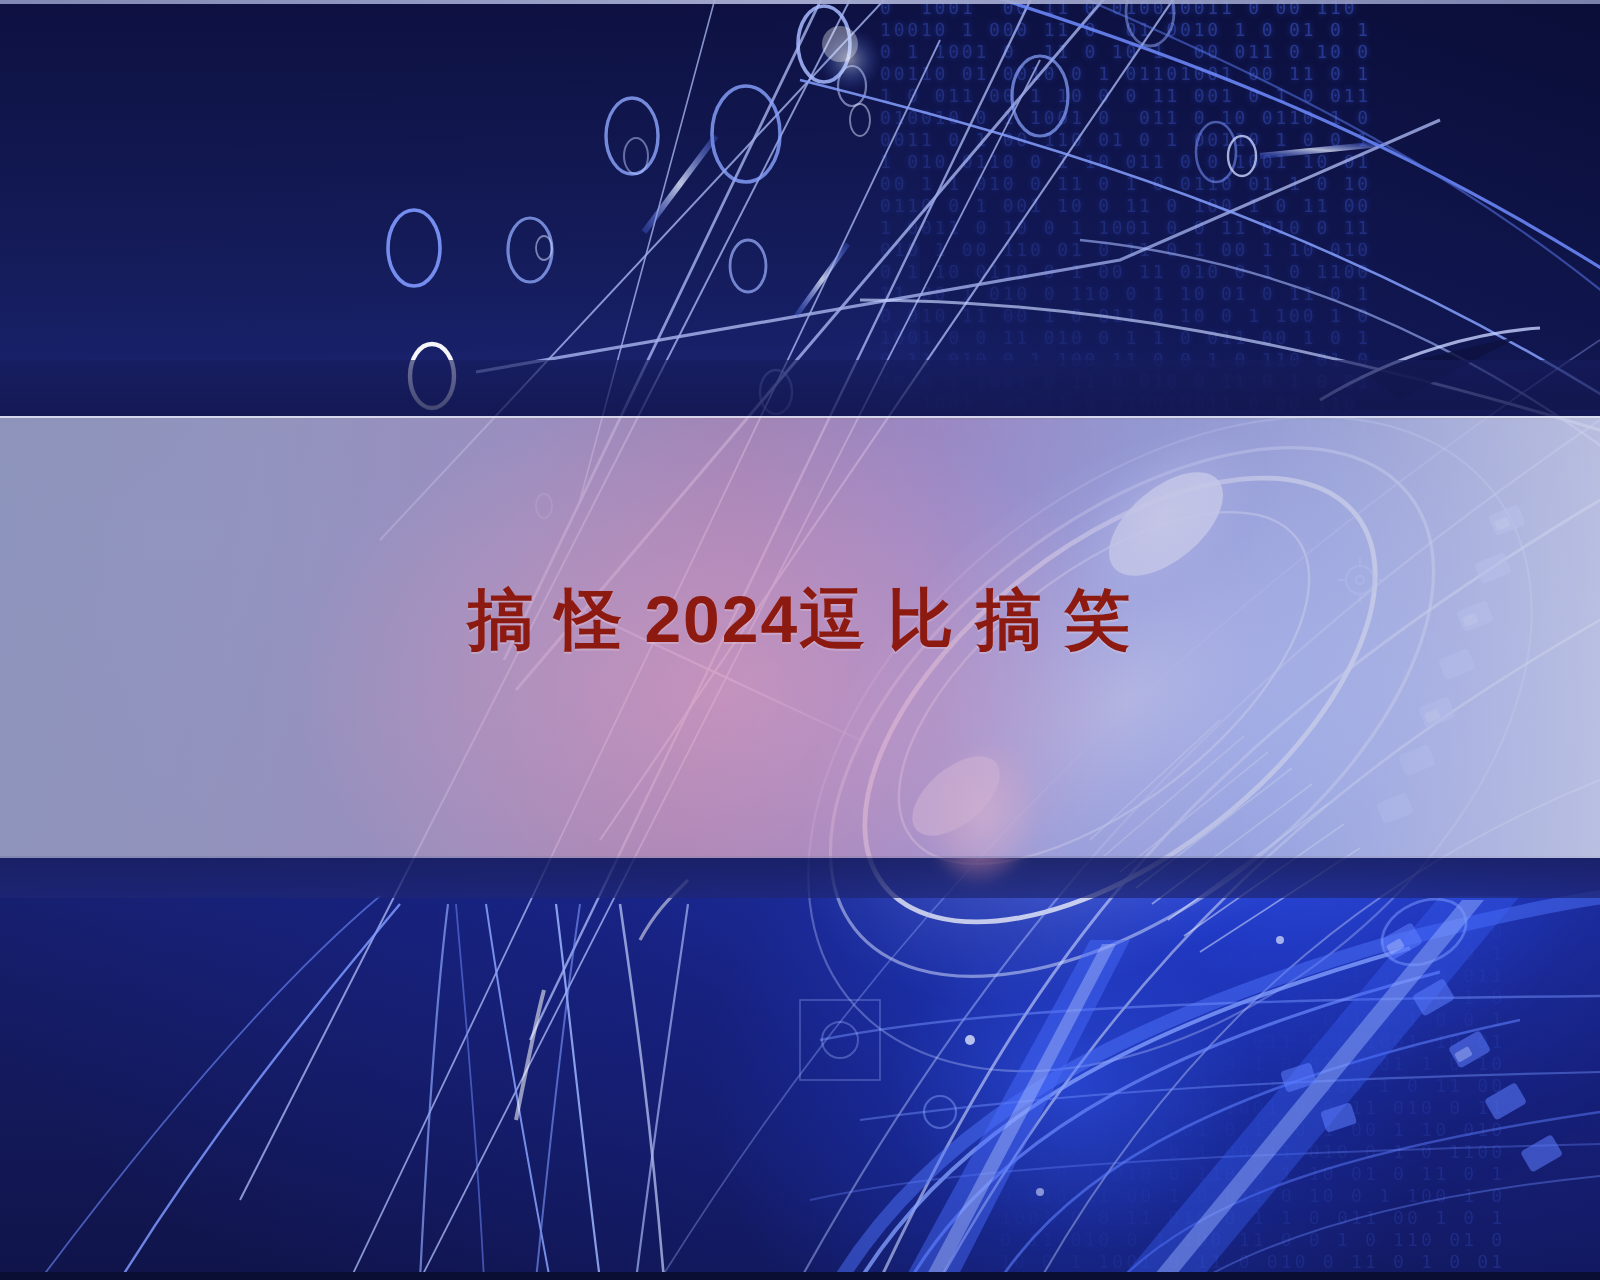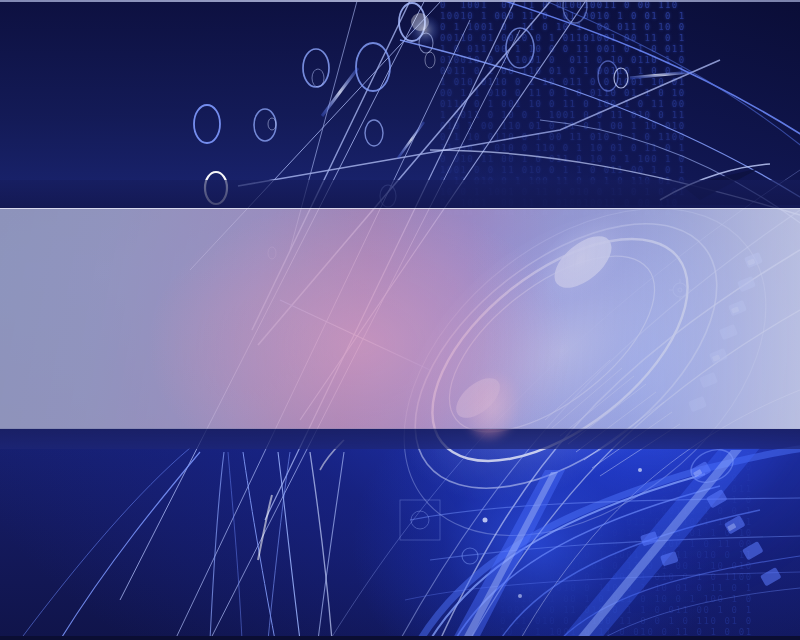--- a/index.html
+++ b/index.html
@@ -480,16 +480,17 @@
 
   <div class="strip-above"></div>
   <div class="strip-below"></div>
   <div class="pink-crescent"></div>
 
   <div class="band">
     <div class="band-pink"></div>
     <div class="band-rightlight"></div>
   </div>
 
+  <div class="headline">搞 怪 2024逗 比 搞 笑</div>
 
   <div class="edge-top-line"></div>
   <div class="edge-bottom-line"></div>
 </div>
 
 </body></html>

